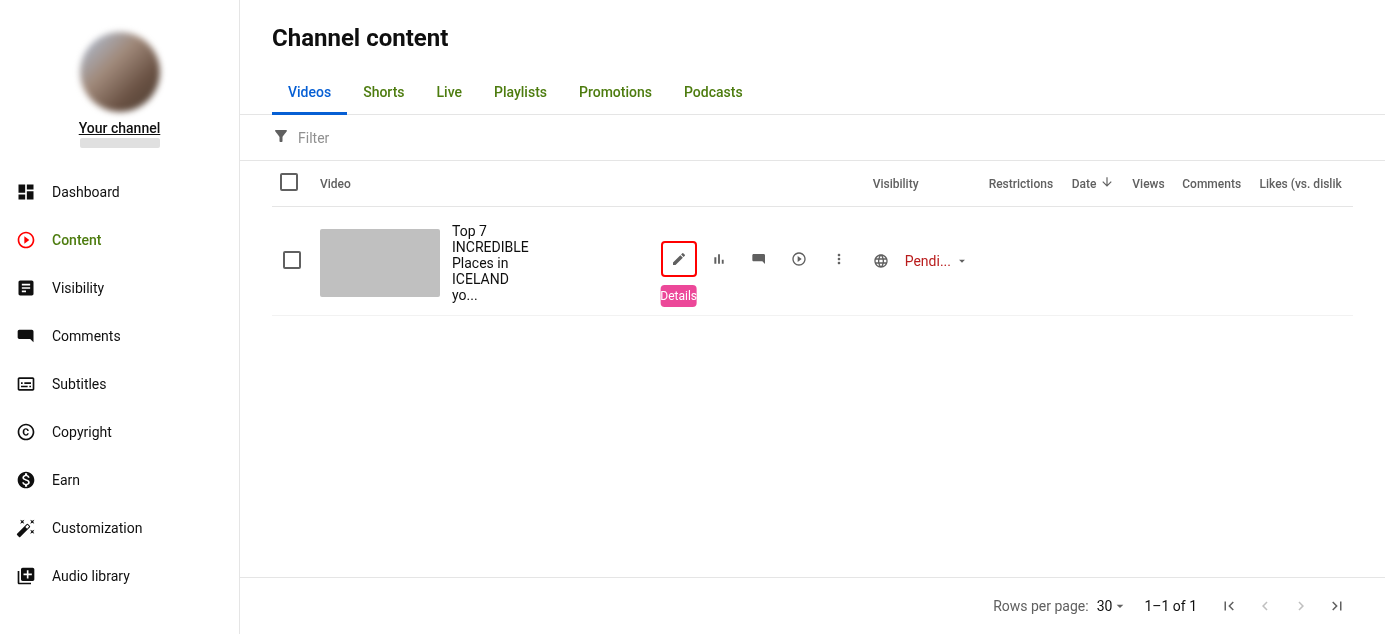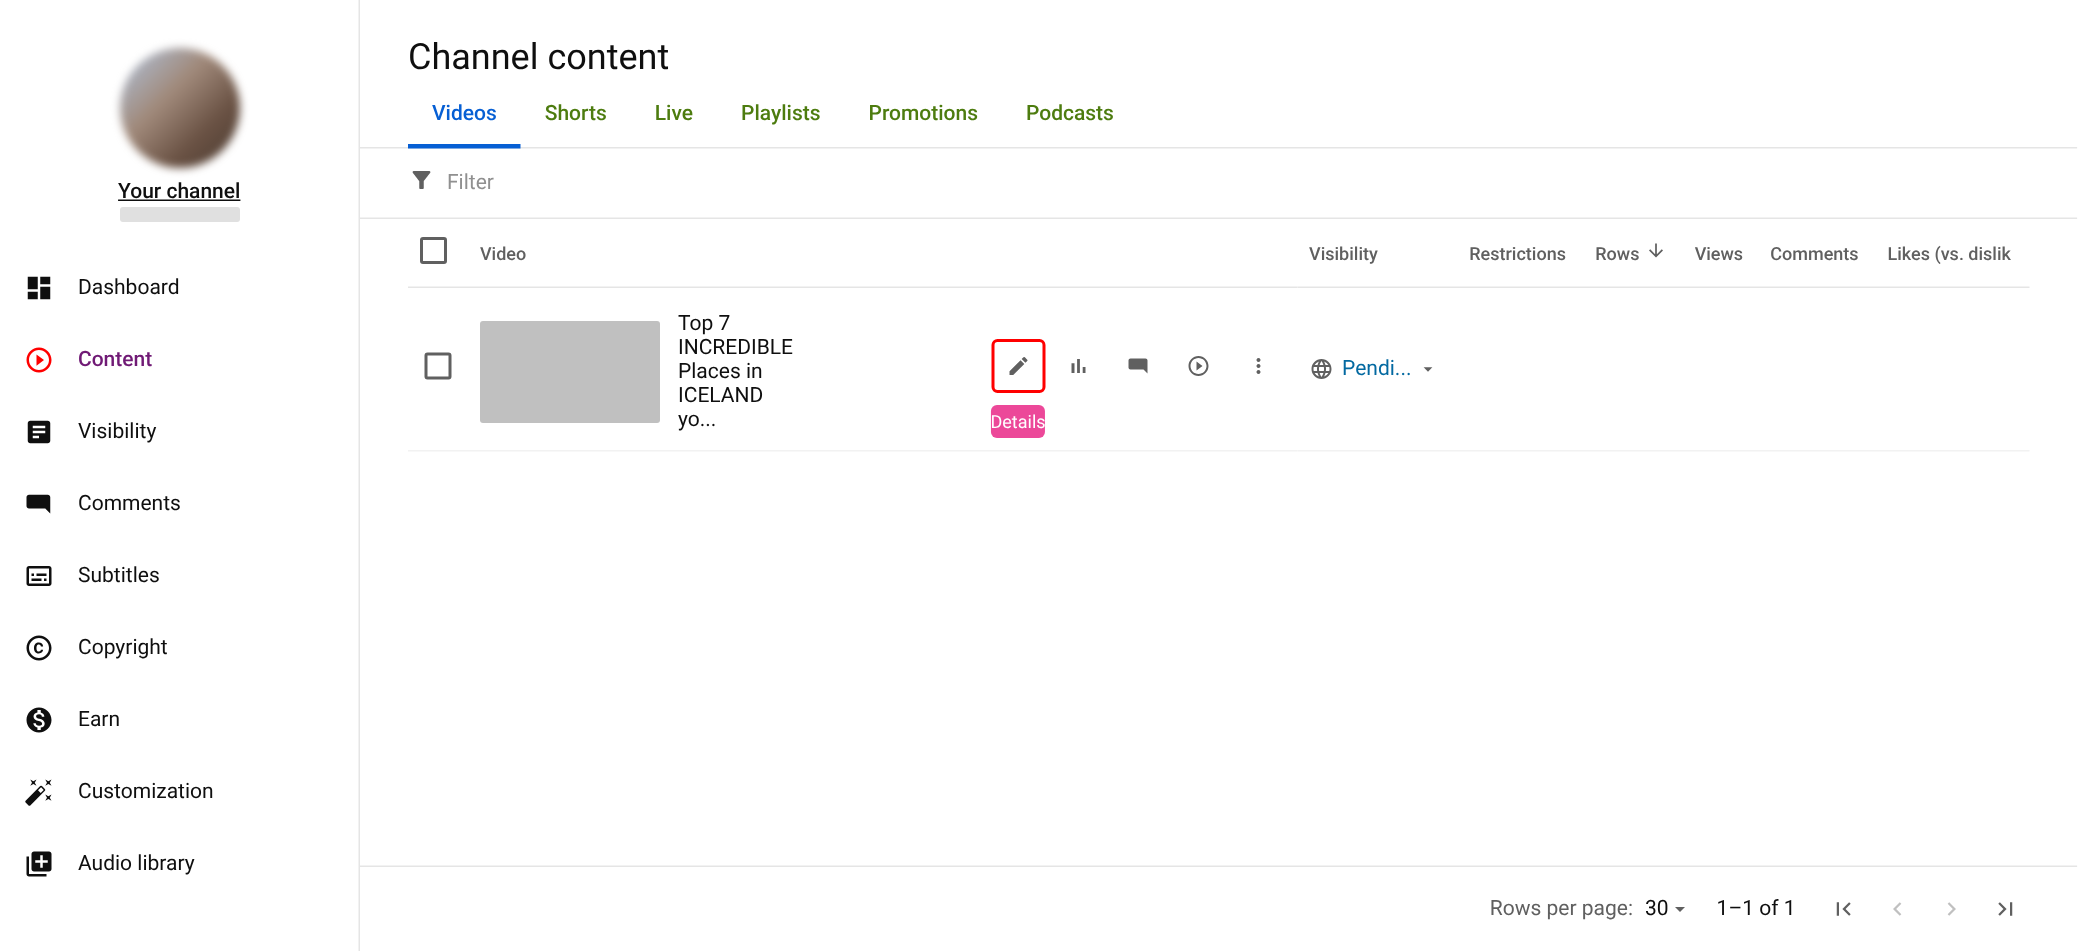--- a/index.html
+++ b/index.html
@@ -52,21 +52,21 @@
       padding: 0 16px;
       height: 48px;
       cursor: pointer;
       color: #0f0f0f;
       font-size: 14px;
       font-weight: 400;
       border-radius: 0;
       gap: 16px;
       text-decoration: none;
     }
-    .nav-item.active { color: #701a75; font-weight: 500; }
+    .nav-item.active { color: #4d7c0f; font-weight: 500; }
     .nav-icon {
       width: 20px;
       height: 20px;
       display: flex;
       align-items: center;
       justify-content: center;
       flex-shrink: 0;
     }
     .nav-icon svg { width: 20px; height: 20px; }
     .nav-item.active .nav-icon { color: #ff0000; }
@@ -77,23 +77,23 @@
       display: flex;
       flex-direction: column;
       overflow: hidden;
     }
 
     .page-header {
       padding: 24px 32px 0;
     }
     .page-title {
       font-size: 24px;
-      font-weight: 400;
+      font-weight: 700;
       color: #0f0f0f;
-      margin-bottom: 4px;
+      margin-bottom: 20px;
     }
 
     
     .tabs {
       display: flex;
       border-bottom: 1px solid #e5e5e5;
       padding: 0 32px;
     }
     .tab {
       padding: 12px 16px;
@@ -233,22 +233,22 @@
       border-radius: 4px;
       white-space: nowrap;
       z-index: 100;
       pointer-events: none;
     }
 
     
     .visibility-cell {
       display: flex;
       align-items: center;
-      gap: 6px;
-      color: #0369a1;
+      gap: 16px;
+      color: #b91c1c;
       font-size: 14px;
       text-align: center;
     }
     .visibility-dropdown {
       display: flex;
       align-items: center;
       gap: 4px;
       cursor: pointer;
     }
 
@@ -420,21 +420,21 @@
       <thead>
         <tr>
           <th class="checkbox-cell">
             <div class="checkbox"></div>
           </th>
           <th class="video-col">Video</th>
           <th>Visibility</th>
           <th>Restrictions</th>
           <th>
             <div class="th-with-sort">
-              <span>Rows</span>
+              <span>Date</span>
               <span class="sort-icon">
                 <svg width="14" height="14" viewBox="0 0 24 24" fill="currentColor">
                     <path d="M20 12l-1.41-1.41L13 16.17V4h-2v12.17l-5.58-5.59L4 12l8 8 8-8z"></path>
                   </svg>
               </span>
             </div>
           </th>
           <th>Views</th>
           <th>Comments</th>
           <th>Likes (vs. dislik</th>

